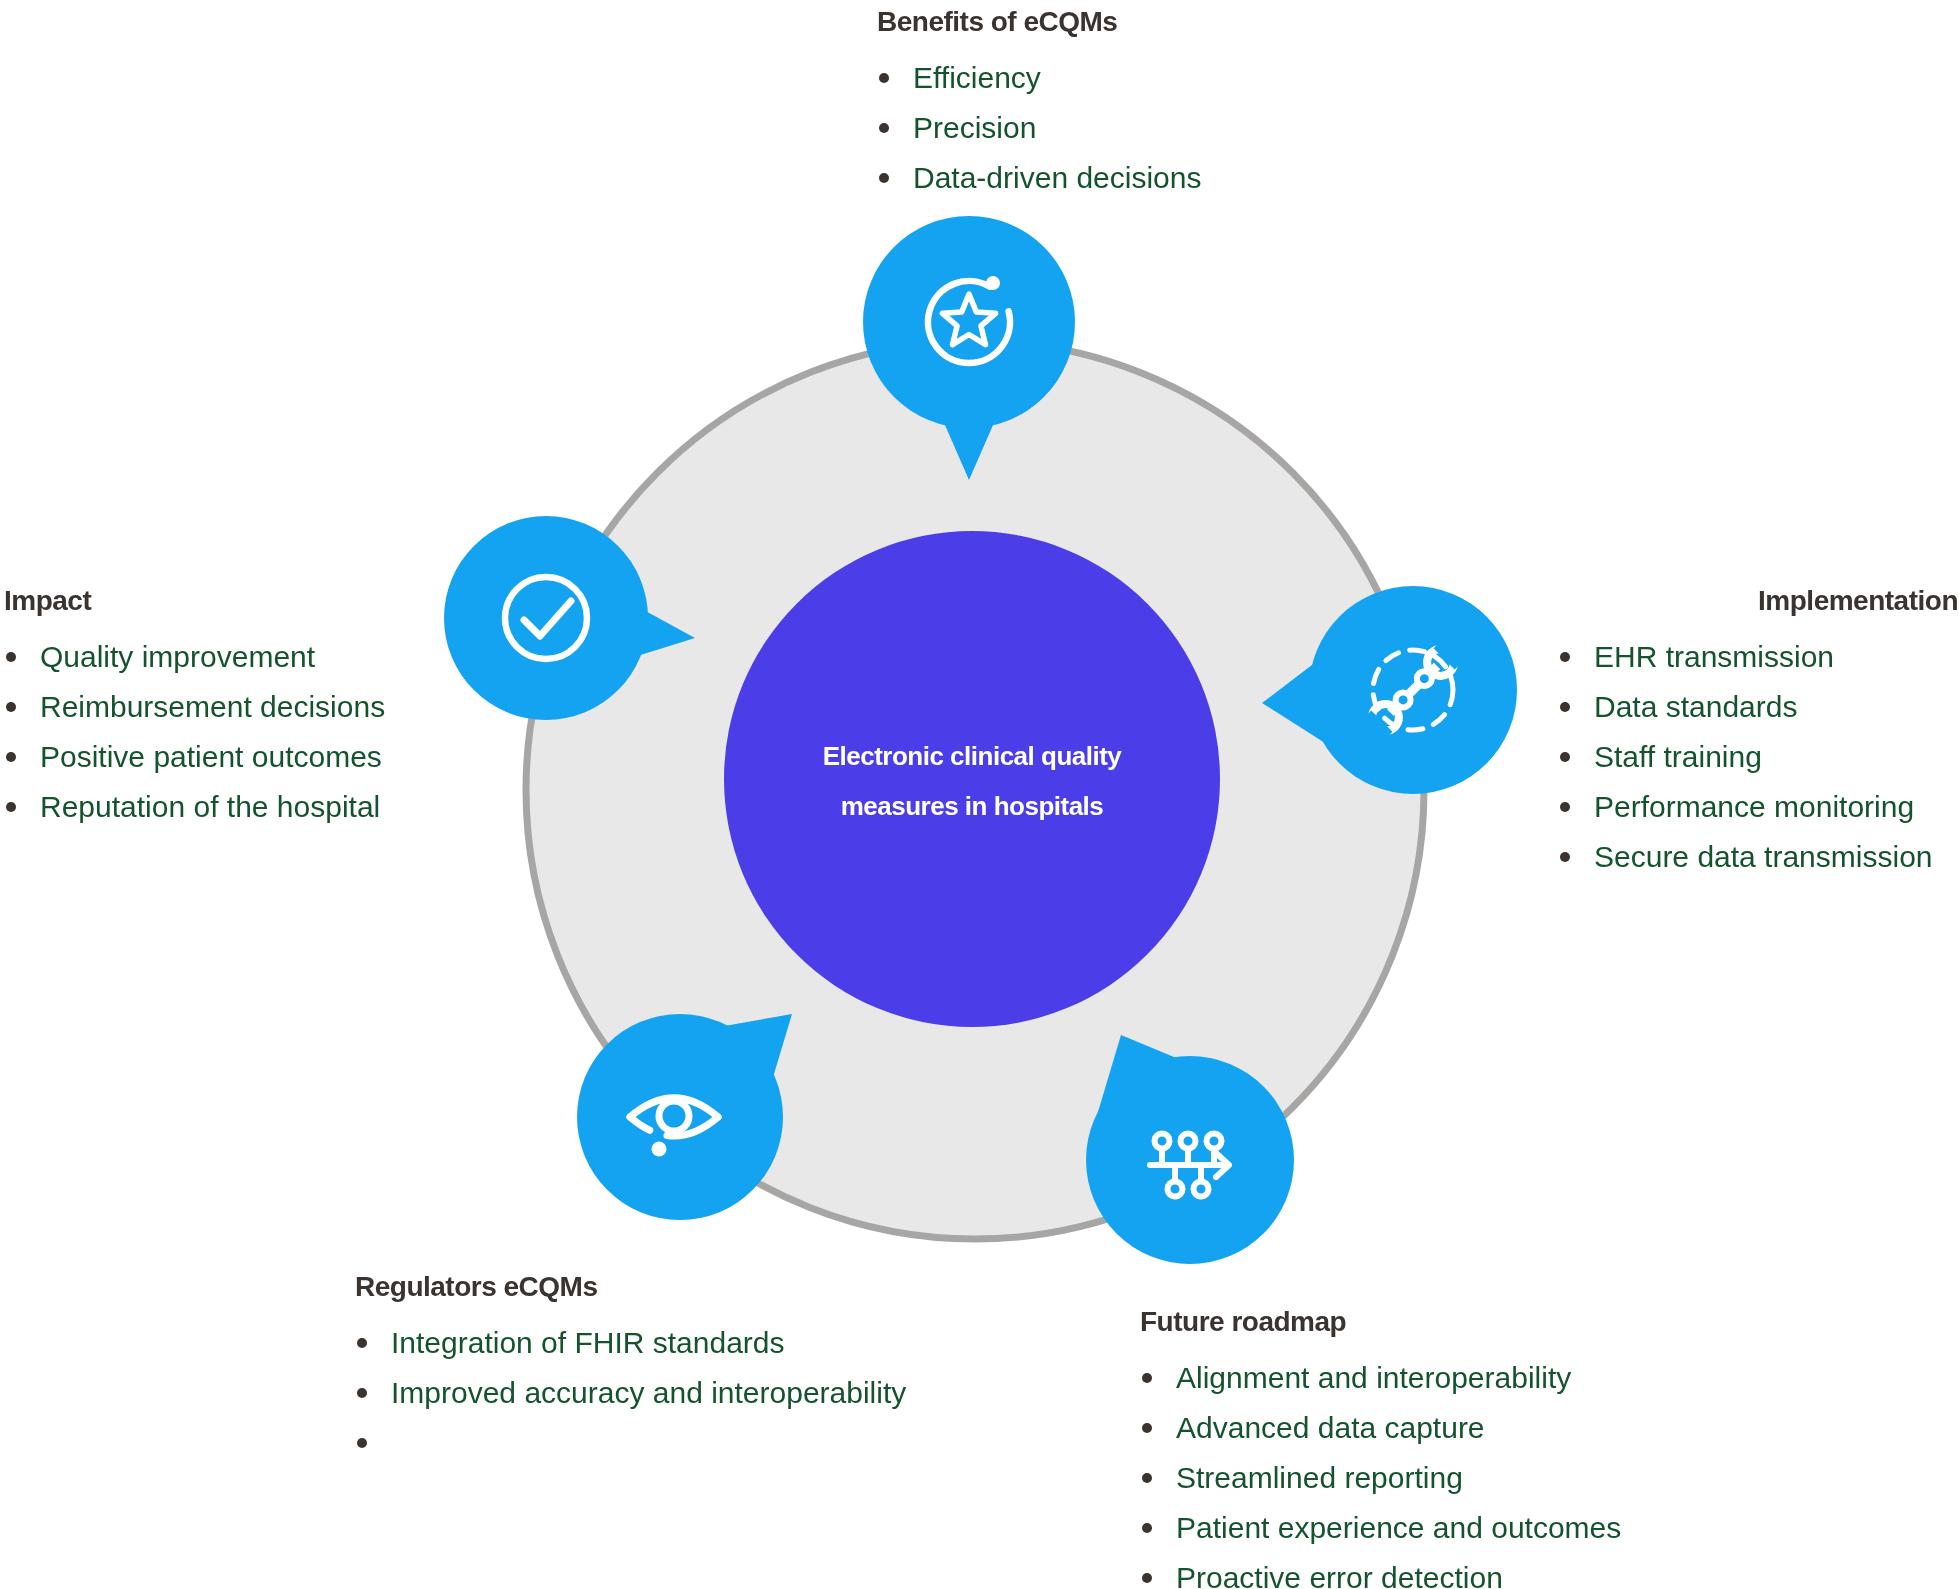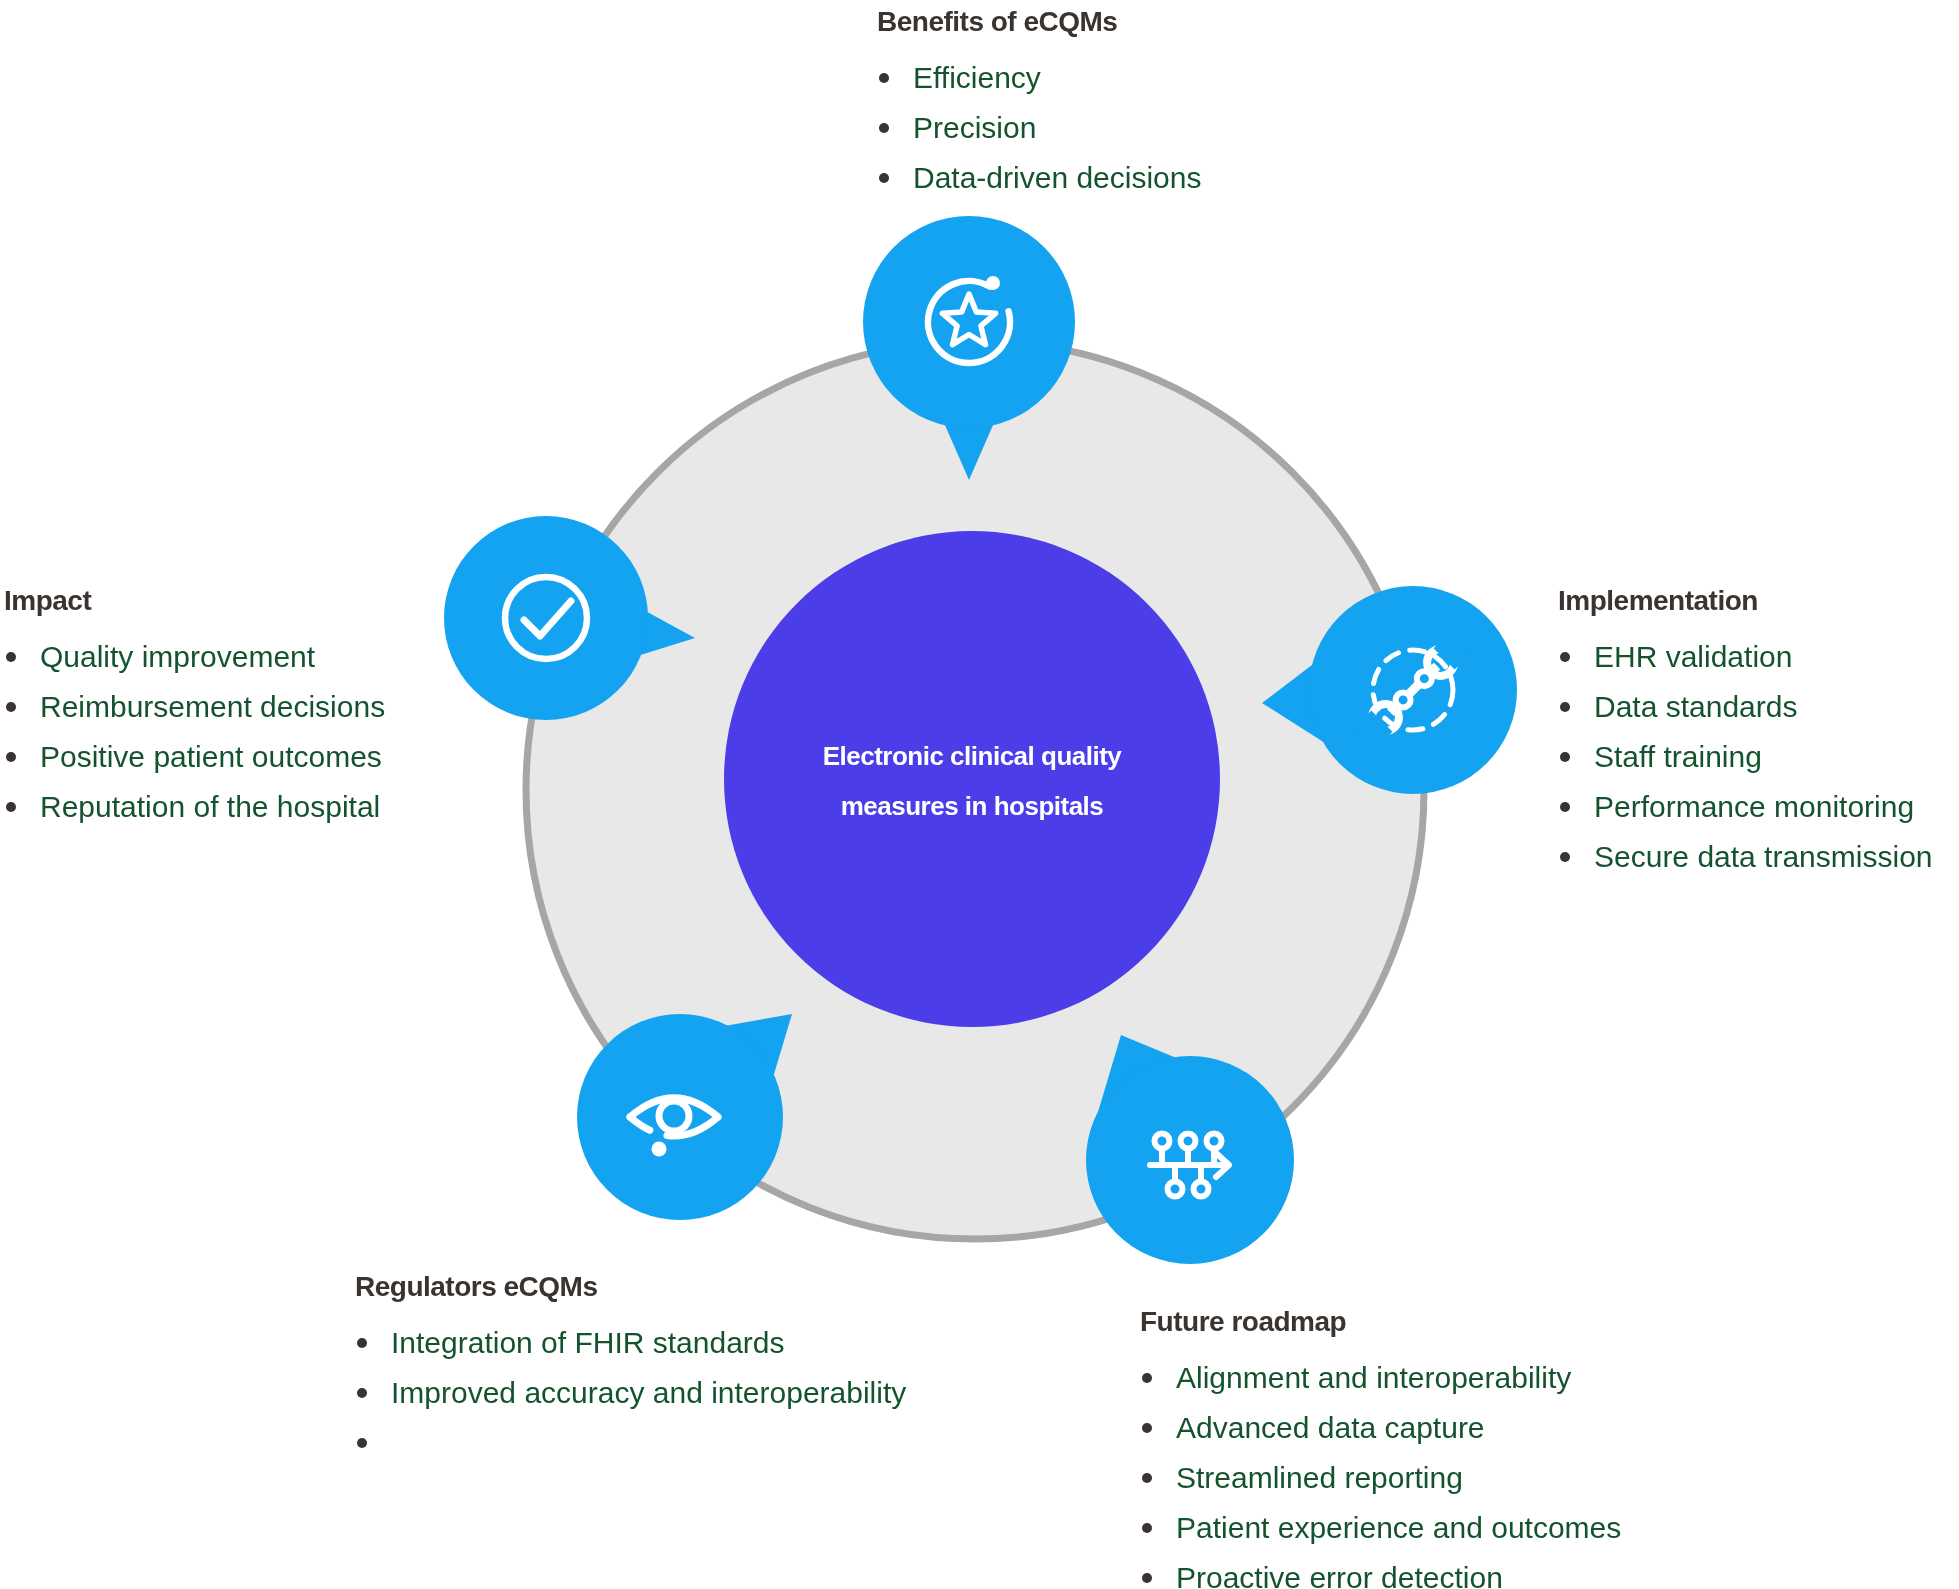--- a/index.html
+++ b/index.html
@@ -142,26 +142,26 @@
           <span class="dot"></span>
           <span>Positive patient outcomes</span>
         </li>
       <li>
           <span class="dot"></span>
           <span>Reputation of the hospital</span>
         </li>
     </ul>
   </div>
 
-  <div class="section" style="left:1558px;top:579px;width:400px;">
+  <div class="section" style="left:1558px;top:579px;width:400px;text-align:right;">
     <h2>Implementation</h2>
     <ul>
       <li>
           <span class="dot"></span>
-          <span>EHR validation</span>
+          <span>EHR transmission</span>
         </li>
       <li>
           <span class="dot"></span>
           <span>Data standards</span>
         </li>
       <li>
           <span class="dot"></span>
           <span>Staff training</span>
         </li>
       <li>

